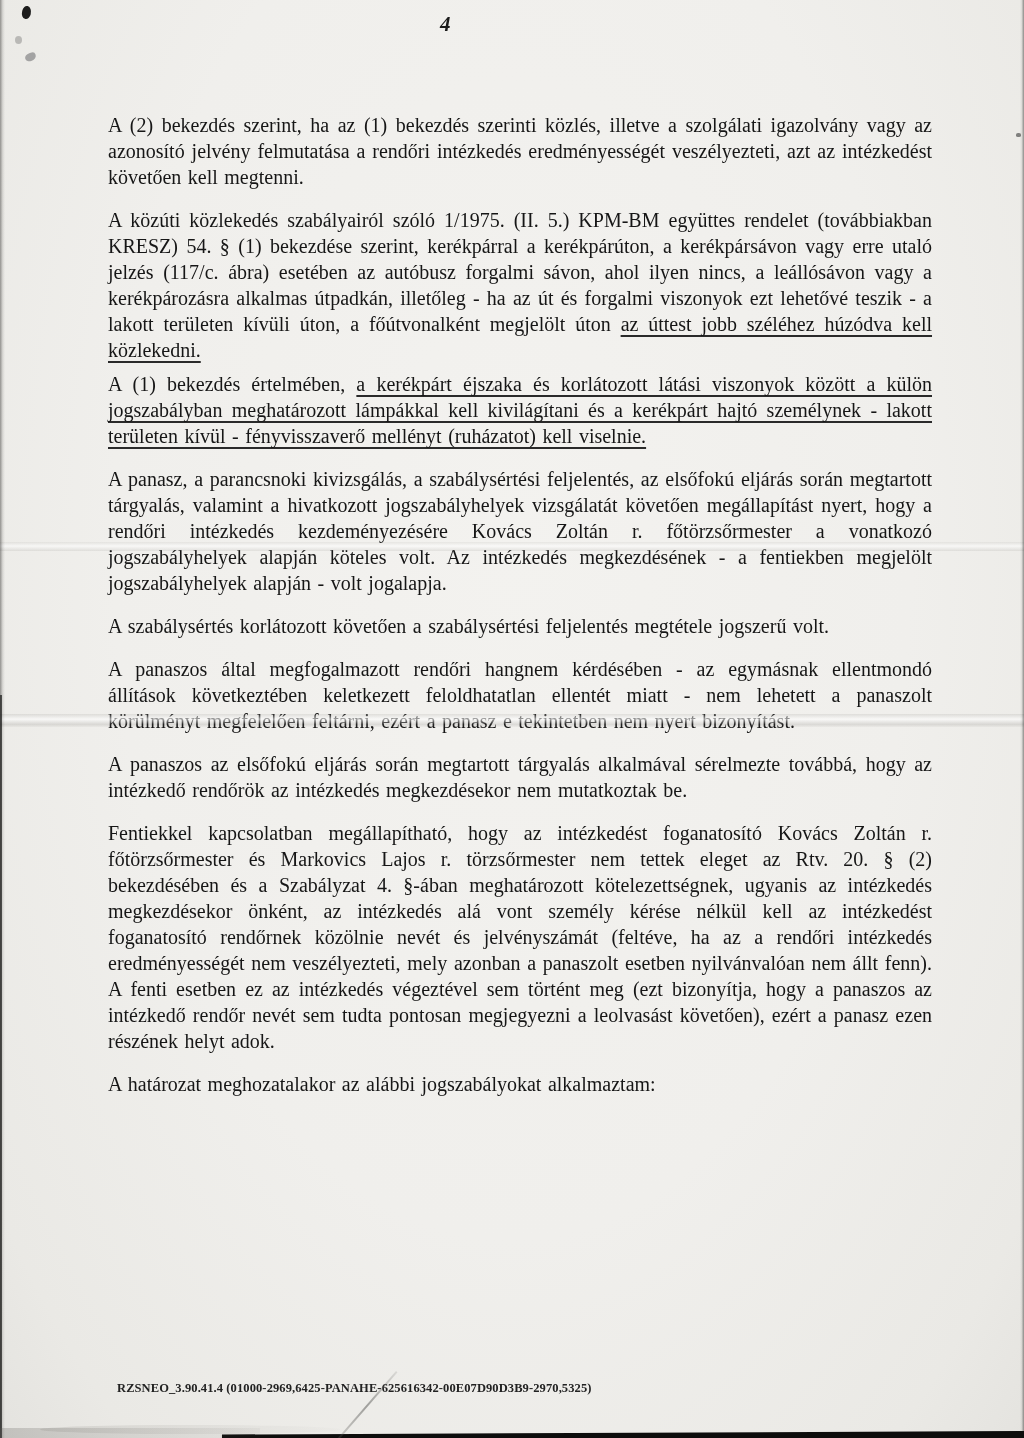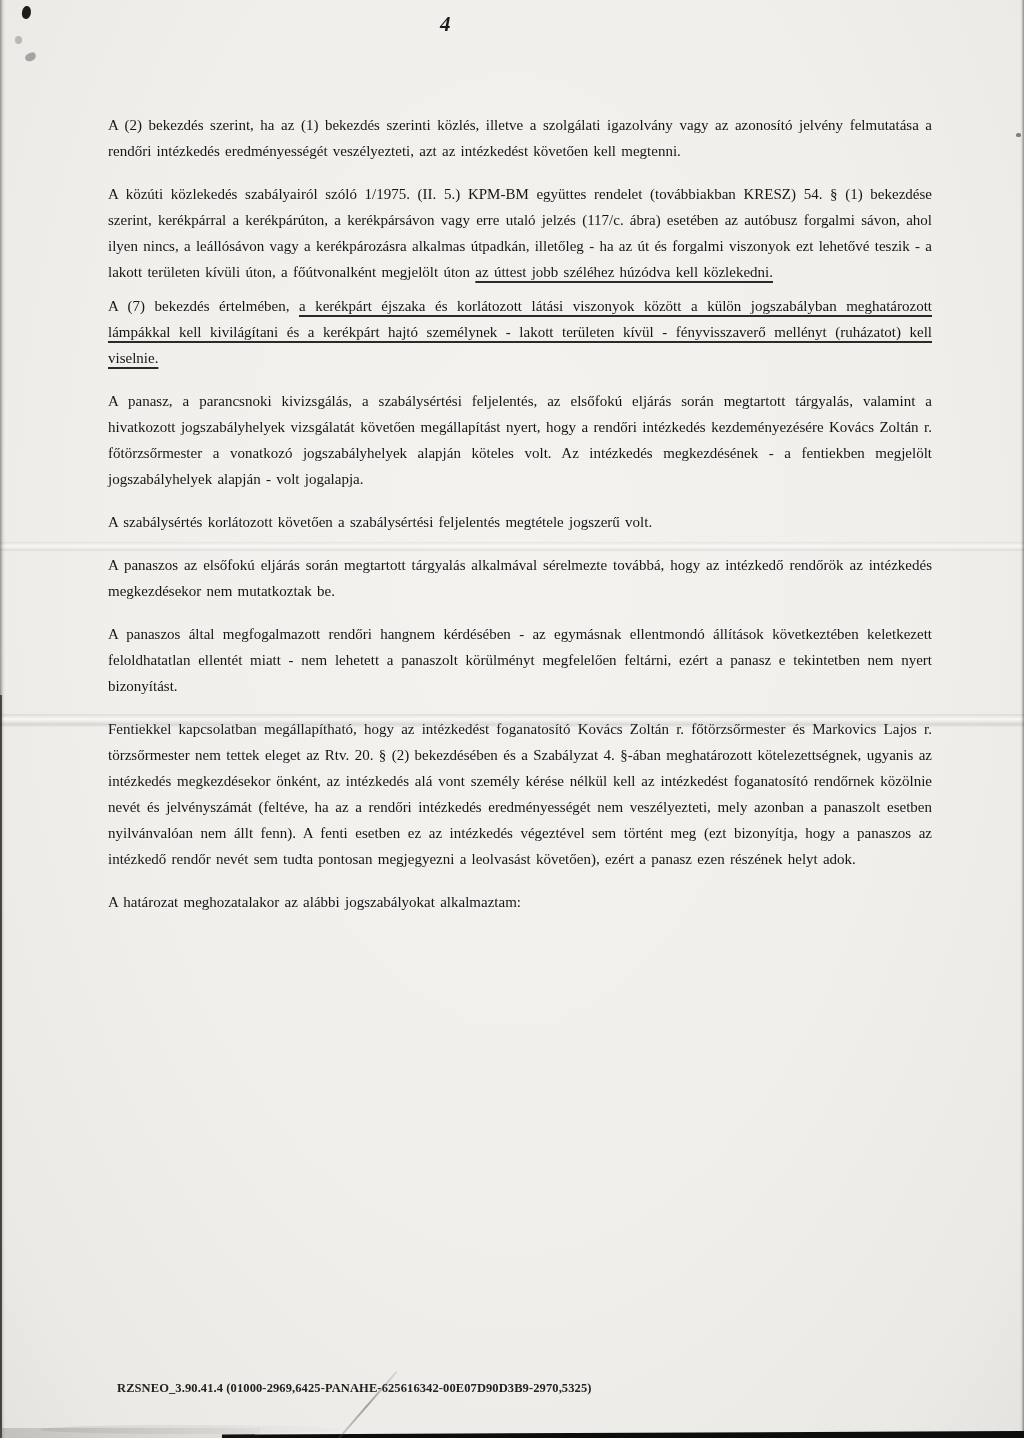--- a/index.html
+++ b/index.html
@@ -7,21 +7,21 @@
     position:relative;
     width:1024px; height:1438px;
     margin:0 auto;
     background: radial-gradient(ellipse at 50% 38%, #f3f2ef 0%, #f0efec 55%, #eae9e5 88%, #e4e3df 100%);
     overflow:hidden;
     font-family:"Liberation Serif", serif;
     color:#161616;
   }
   .content {
     position:absolute; left:108px; top:112px; width:824px;
-    font-size:15px; line-height:26px; text-align:justify;
+    font-size:20px; line-height:26px; text-align:justify;
     word-spacing:1.5px;
   }
   .content p { margin:0 0 17px 0; }
   .content p.tight { margin-bottom:8px; }
   .content p.pre-list { margin-bottom:26px; }
   .u { text-decoration:underline; text-decoration-thickness:1.6px; text-underline-offset:3.5px; text-decoration-color:#2a2a2a; }
   .b { font-weight:normal; }
   .page-number {
     position:absolute; left:440px; top:12px;
     font-size:21px; font-style:italic; font-weight:600; color:#1b1b1b;
@@ -81,29 +81,29 @@
 
 <div class="page">
 
   <span class="page-number">4</span>
 
   <div class="content">
     <p>A (2) bekezdés szerint, ha az (1) bekezdés szerinti közlés, illetve a szolgálati igazolvány vagy az azonosító jelvény felmutatása a rendőri intézkedés eredményességét veszélyezteti, azt az intézkedést követően kell megtenni.</p>
 
     <p class="tight"><span>A közúti közlekedés szabályairól szóló 1/1975. (II. 5.) KPM-BM együttes rendelet (továbbiakban KRESZ) 54. § (1) bekezdése szerint, kerékpárral a kerékpárúton, a kerékpársávon vagy erre utaló jelzés (117/c. ábra) esetében az autóbusz forgalmi sávon, ahol ilyen nincs, a leállósávon vagy a kerékpározásra alkalmas útpadkán, illetőleg - ha az út és forgalmi viszonyok ezt lehetővé teszik - a lakott területen kívüli úton, a főútvonalként megjelölt úton </span><span class="u">az úttest jobb széléhez húzódva kell közlekedni.</span></p>
 
-    <p><span>A (7) bekezdés értelmében, </span><span class="u">a kerékpárt éjszaka és korlátozott látási viszonyok között a külön jogszabályban meghatározott lámpákkal kell kivilágítani és a kerékpárt hajtó személynek - lakott területen kívül - fényvisszaverő mellényt (ruházatot) kell viselnie.</span></p>
+    <p><span>A (1) bekezdés értelmében, </span><span class="u">a kerékpárt éjszaka és korlátozott látási viszonyok között a külön jogszabályban meghatározott lámpákkal kell kivilágítani és a kerékpárt hajtó személynek - lakott területen kívül - fényvisszaverő mellényt (ruházatot) kell viselnie.</span></p>
 
     <p>A panasz, a parancsnoki kivizsgálás, a szabálysértési feljelentés, az elsőfokú eljárás során megtartott tárgyalás, valamint a hivatkozott jogszabályhelyek vizsgálatát követően megállapítást nyert, hogy a rendőri intézkedés kezdeményezésére Kovács Zoltán r. főtörzsőrmester a vonatkozó jogszabályhelyek alapján köteles volt.  Az intézkedés megkezdésének - a fentiekben megjelölt jogszabályhelyek alapján - volt jogalapja.</p>
 
     <p>A szabálysértés korlátozott követően a szabálysértési feljelentés megtétele jogszerű volt.</p>
 
+    <p>A panaszos által megfogalmazott rendőri hangnem kérdésében - az egymásnak ellentmondó állítások következtében keletkezett feloldhatatlan ellentét miatt - nem lehetett a panaszolt körülményt megfelelően feltárni, ezért a panasz e tekintetben nem nyert bizonyítást.</p>
+
     <p>A panaszos az elsőfokú eljárás során megtartott tárgyalás alkalmával sérelmezte továbbá, hogy az intézkedő rendőrök az intézkedés megkezdésekor nem mutatkoztak be.</p>
-
-    <p>A panaszos által megfogalmazott rendőri hangnem kérdésében - az egymásnak ellentmondó állítások következtében keletkezett feloldhatatlan ellentét miatt - nem lehetett a panaszolt körülményt megfelelően feltárni, ezért a panasz e tekintetben nem nyert bizonyítást.</p>
 
     <p><span>Fentiekkel kapcsolatban megállapítható, hogy az intézkedést foganatosító Kovács Zoltán r. főtörzsőrmester és Markovics Lajos r. törzsőrmester nem tettek eleget az Rtv. 20. § (2) bekezdésében és a Szabályzat 4. §-ában meghatározott kötelezettségnek, ugyanis az intézkedés megkezdésekor önként, az intézkedés alá vont személy kérése nélkül kell az intézkedést foganatosító rendőrnek közölnie nevét és jelvényszámát (feltéve, ha az a rendőri intézkedés eredményességét nem veszélyezteti, mely azonban a panaszolt esetben nyilvánvalóan nem állt fenn). A fenti esetben ez az intézkedés végeztével sem történt meg (ezt bizonyítja, hogy a panaszos az intézkedő rendőr nevét sem tudta pontosan megjegyezni a leolvasást követően), ezért </span><strong class="b">a panasz ezen részének helyt adok.</strong></p>
 
 
     <p class="pre-list">A határozat meghozatalakor az alábbi jogszabályokat alkalmaztam:</p>
 
   </div>
 
   <div class="footer-code">RZSNEO_3.90.41.4 (01000-2969,6425-PANAHE-625616342-00E07D90D3B9-2970,5325)</div>
 

